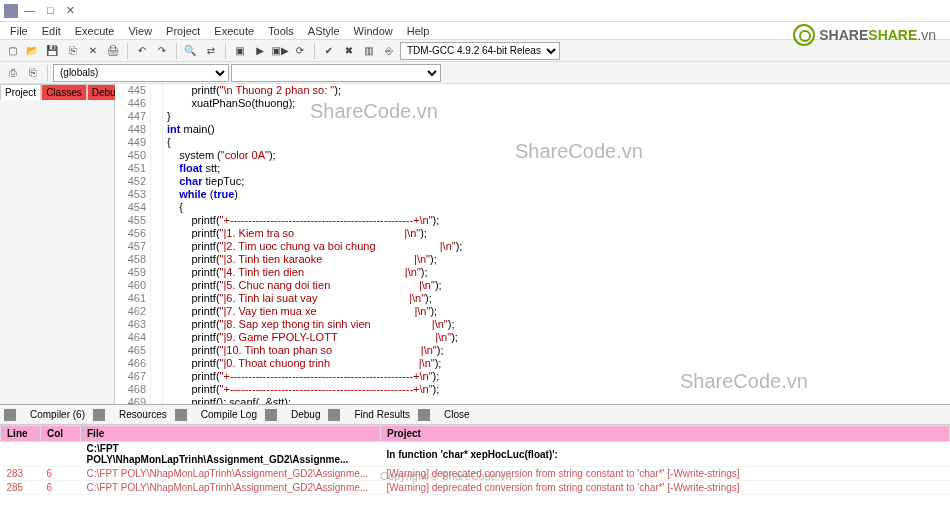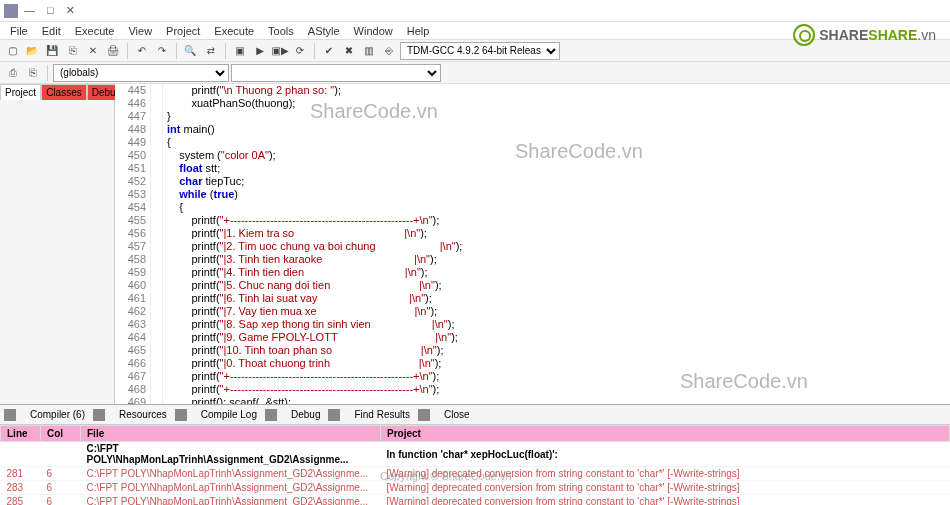--- a/index.html
+++ b/index.html
@@ -245,26 +245,20 @@
       </tr>
         </thead>
       <tbody id="msgbody">
           <tr class="func">
             <td></td>
             <td></td>
             <td>C:\FPT POLY\NhapMonLapTrinh\Assignment_GD2\Assignme...</td>
             <td>In function 'char* xepHocLuc(float)':</td>
           </tr>
           <tr class="warn">
-            <td>281</td>
-            <td>6</td>
-            <td>C:\FPT POLY\NhapMonLapTrinh\Assignment_GD2\Assignme...</td>
-            <td>[Warning] deprecated conversion from string constant to 'char*' [-Wwrite-strings]</td>
-          </tr>
-          <tr class="warn">
             <td>283</td>
             <td>6</td>
             <td>C:\FPT POLY\NhapMonLapTrinh\Assignment_GD2\Assignme...</td>
             <td>[Warning] deprecated conversion from string constant to 'char*' [-Wwrite-strings]</td>
           </tr>
           <tr class="warn">
             <td>285</td>
             <td>6</td>
             <td>C:\FPT POLY\NhapMonLapTrinh\Assignment_GD2\Assignme...</td>
             <td>[Warning] deprecated conversion from string constant to 'char*' [-Wwrite-strings]</td>

